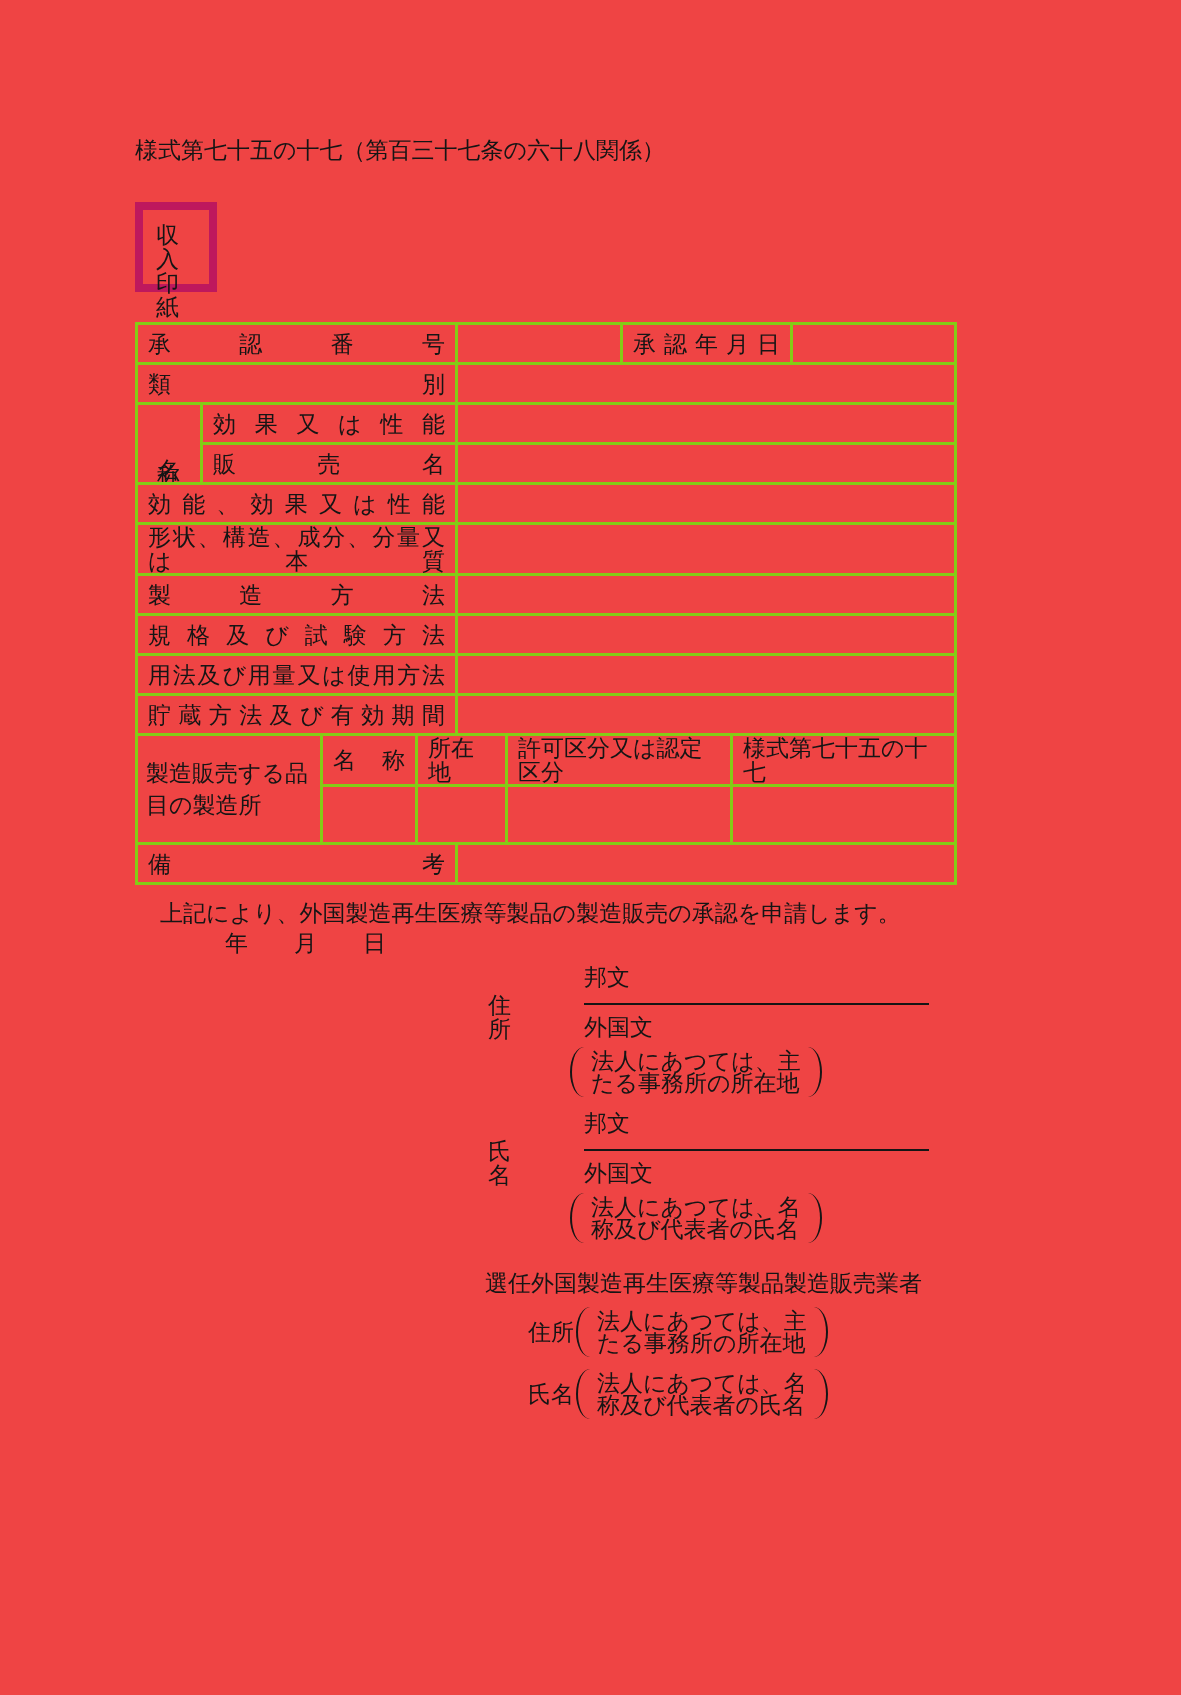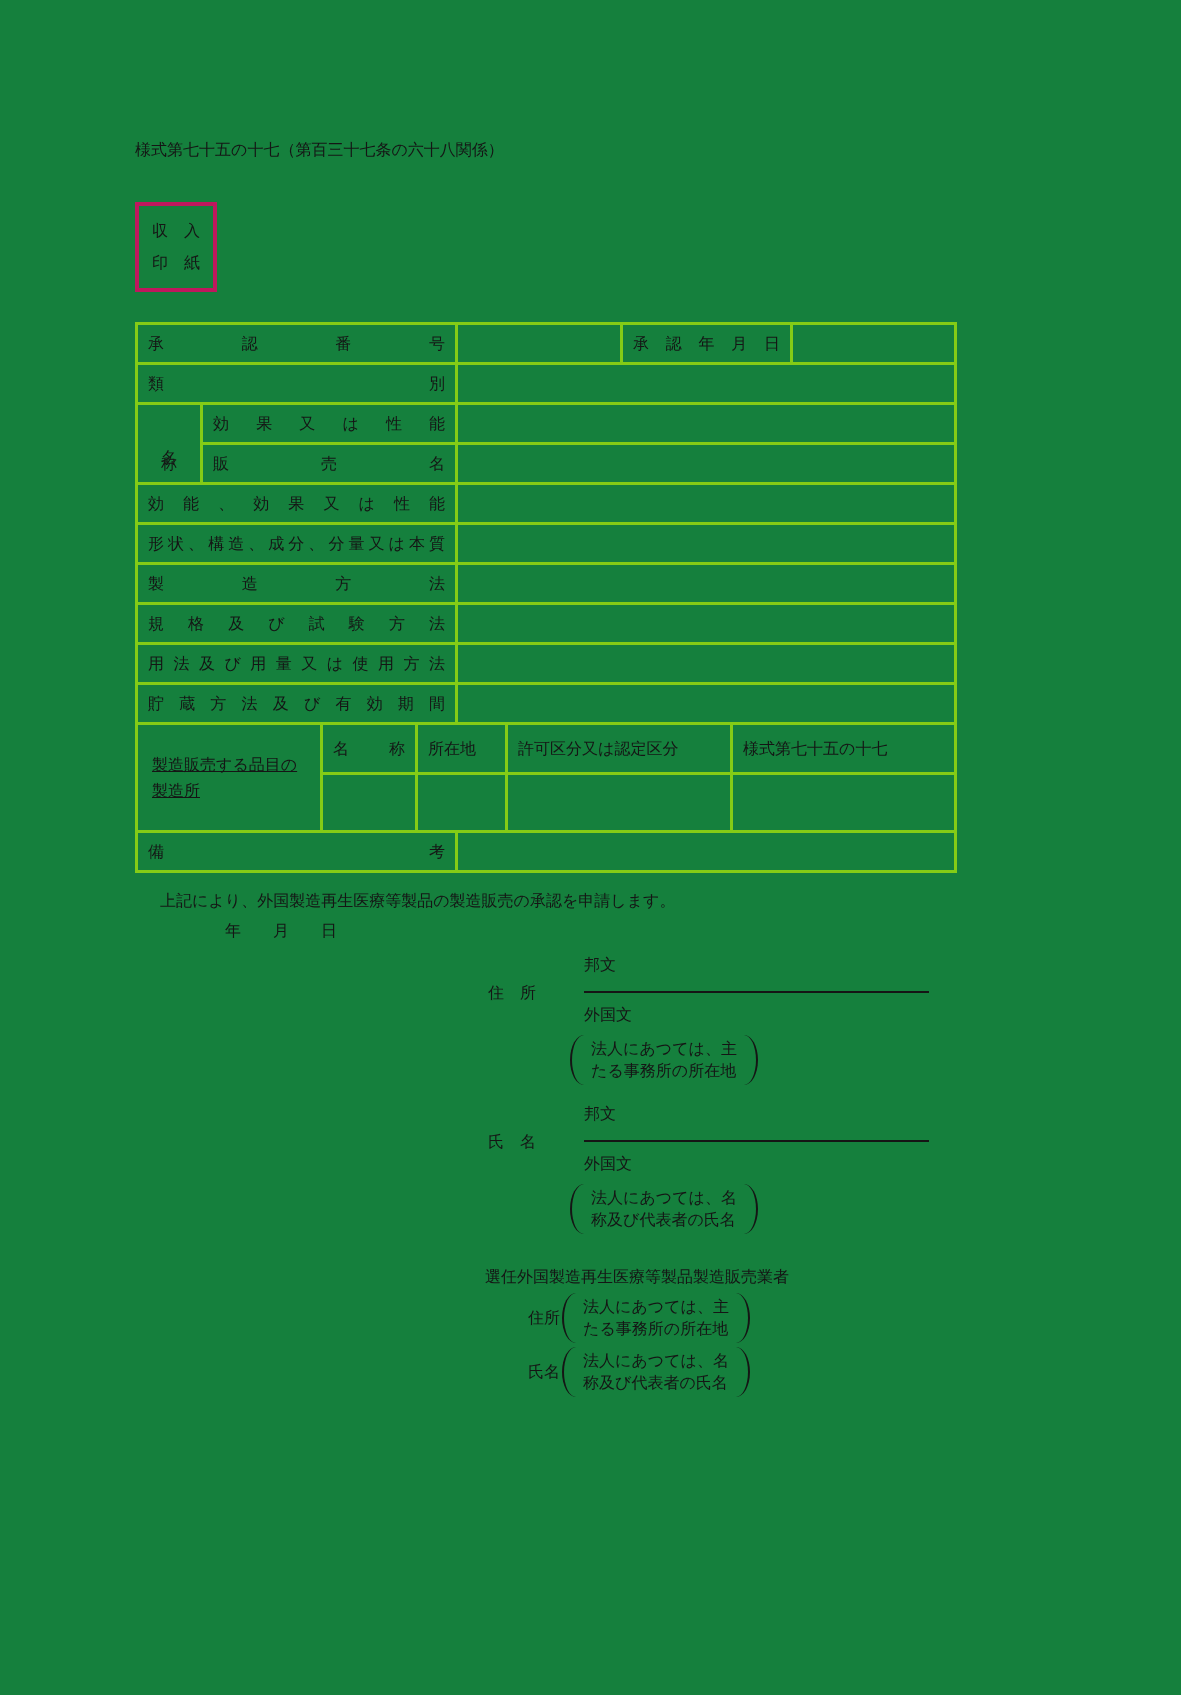--- a/index.html
+++ b/index.html
@@ -1,68 +1,68 @@
 <!DOCTYPE html>
 <html lang="ja"><head>
 <meta charset="utf-8">
 <style>
   html,body{margin:0;padding:0;background:#ffffff;}
   .page{
     position:relative;
     width:1181px;height:1695px;
-    background:#15803d;color:#151515;
+    background:#ef4444;color:#151515;
     font-family:"Liberation Sans","DejaVu Sans",sans-serif;
-    font-size:16px;line-height:24px;
+    font-size:23px;line-height:24px;
     padding:138px 0 0 135px;
     box-sizing:border-box;overflow:hidden;
   }
   .content{width:822px;}
 
   .stamp-title-row{display:flex;align-items:center;margin-top:40px;}
   .stamp-box{
     width:82px;height:90px;flex:none;box-sizing:border-box;
-    border:4px solid #be185d;padding:13px 13px;
+    border:8px solid #be185d;padding:13px 13px;
     display:flex;flex-direction:column;justify-content:space-between;
   }
   .jstretch{text-align:justify;text-align-last:justify;text-justify:inter-character;}
   .doc-title{flex:1;text-align:center;letter-spacing:1px;}
 
   table.form-table{
     border-collapse:collapse;table-layout:fixed;
     width:822px;margin-top:30px;
   }
   .form-table td{
     border:3px solid #84cc16;
     padding:0 10px;vertical-align:middle;overflow:hidden;
   }
   .form-table td.blank{padding:0;}
   .ctr{text-align:left;}
   tr.h40{height:40px;} tr.h50{height:50px;} tr.h58{height:58px;}
   td.namecell{padding:0;text-align:center;}
   td.namecell .vtext{writing-mode:vertical-rl;letter-spacing:6px;display:inline-block;}
-  td.sitecell{line-height:26px;padding:4px 14px;text-decoration:underline;}
+  td.sitecell{line-height:32px;padding:4px 8px;}
 
   .statement{margin-top:16px;margin-left:25px;}
   .date-line{margin-top:6px;margin-left:90px;}
 
   .field-row{display:flex;margin-left:353px;margin-top:10px;}
   .field-label{width:64px;flex:none;margin-top:28px;}
   .field-content{margin-left:32px;}
   .script-label{line-height:24px;}
   .script-label.foreign{margin-top:10px;}
   .write-line{width:345px;height:0;border-bottom:2px solid #151515;margin-top:14px;}
 
   .pnote{display:inline-flex;align-items:stretch;margin-left:-14px;margin-top:8px;}
   .pl,.pr{width:12px;flex:none;}
   .pl{border-left:2px solid #151515;border-top-left-radius:100% 50%;border-bottom-left-radius:100% 50%;margin-right:5px;}
   .pr{border-right:2px solid #151515;border-top-right-radius:100% 50%;border-bottom-right-radius:100% 50%;margin-left:5px;}
   .ptext{line-height:22px;padding:3px 2px;}
 
   .agent-heading{margin-left:350px;margin-top:24px;}
-  .agent-row{display:flex;align-items:center;margin-left:393px;margin-top:4px;}
+  .agent-row{display:flex;align-items:center;margin-left:393px;margin-top:12px;}
   .agent-label{flex:none;margin-right:2px;}
   .agent-row .pnote{margin-left:0;margin-top:0;}
 
   .minister-row{margin-left:60px;margin-top:26px;}
   .dono{margin-left:70px;}
 </style>
 </head>
 <body>
 
 <div class="page">

